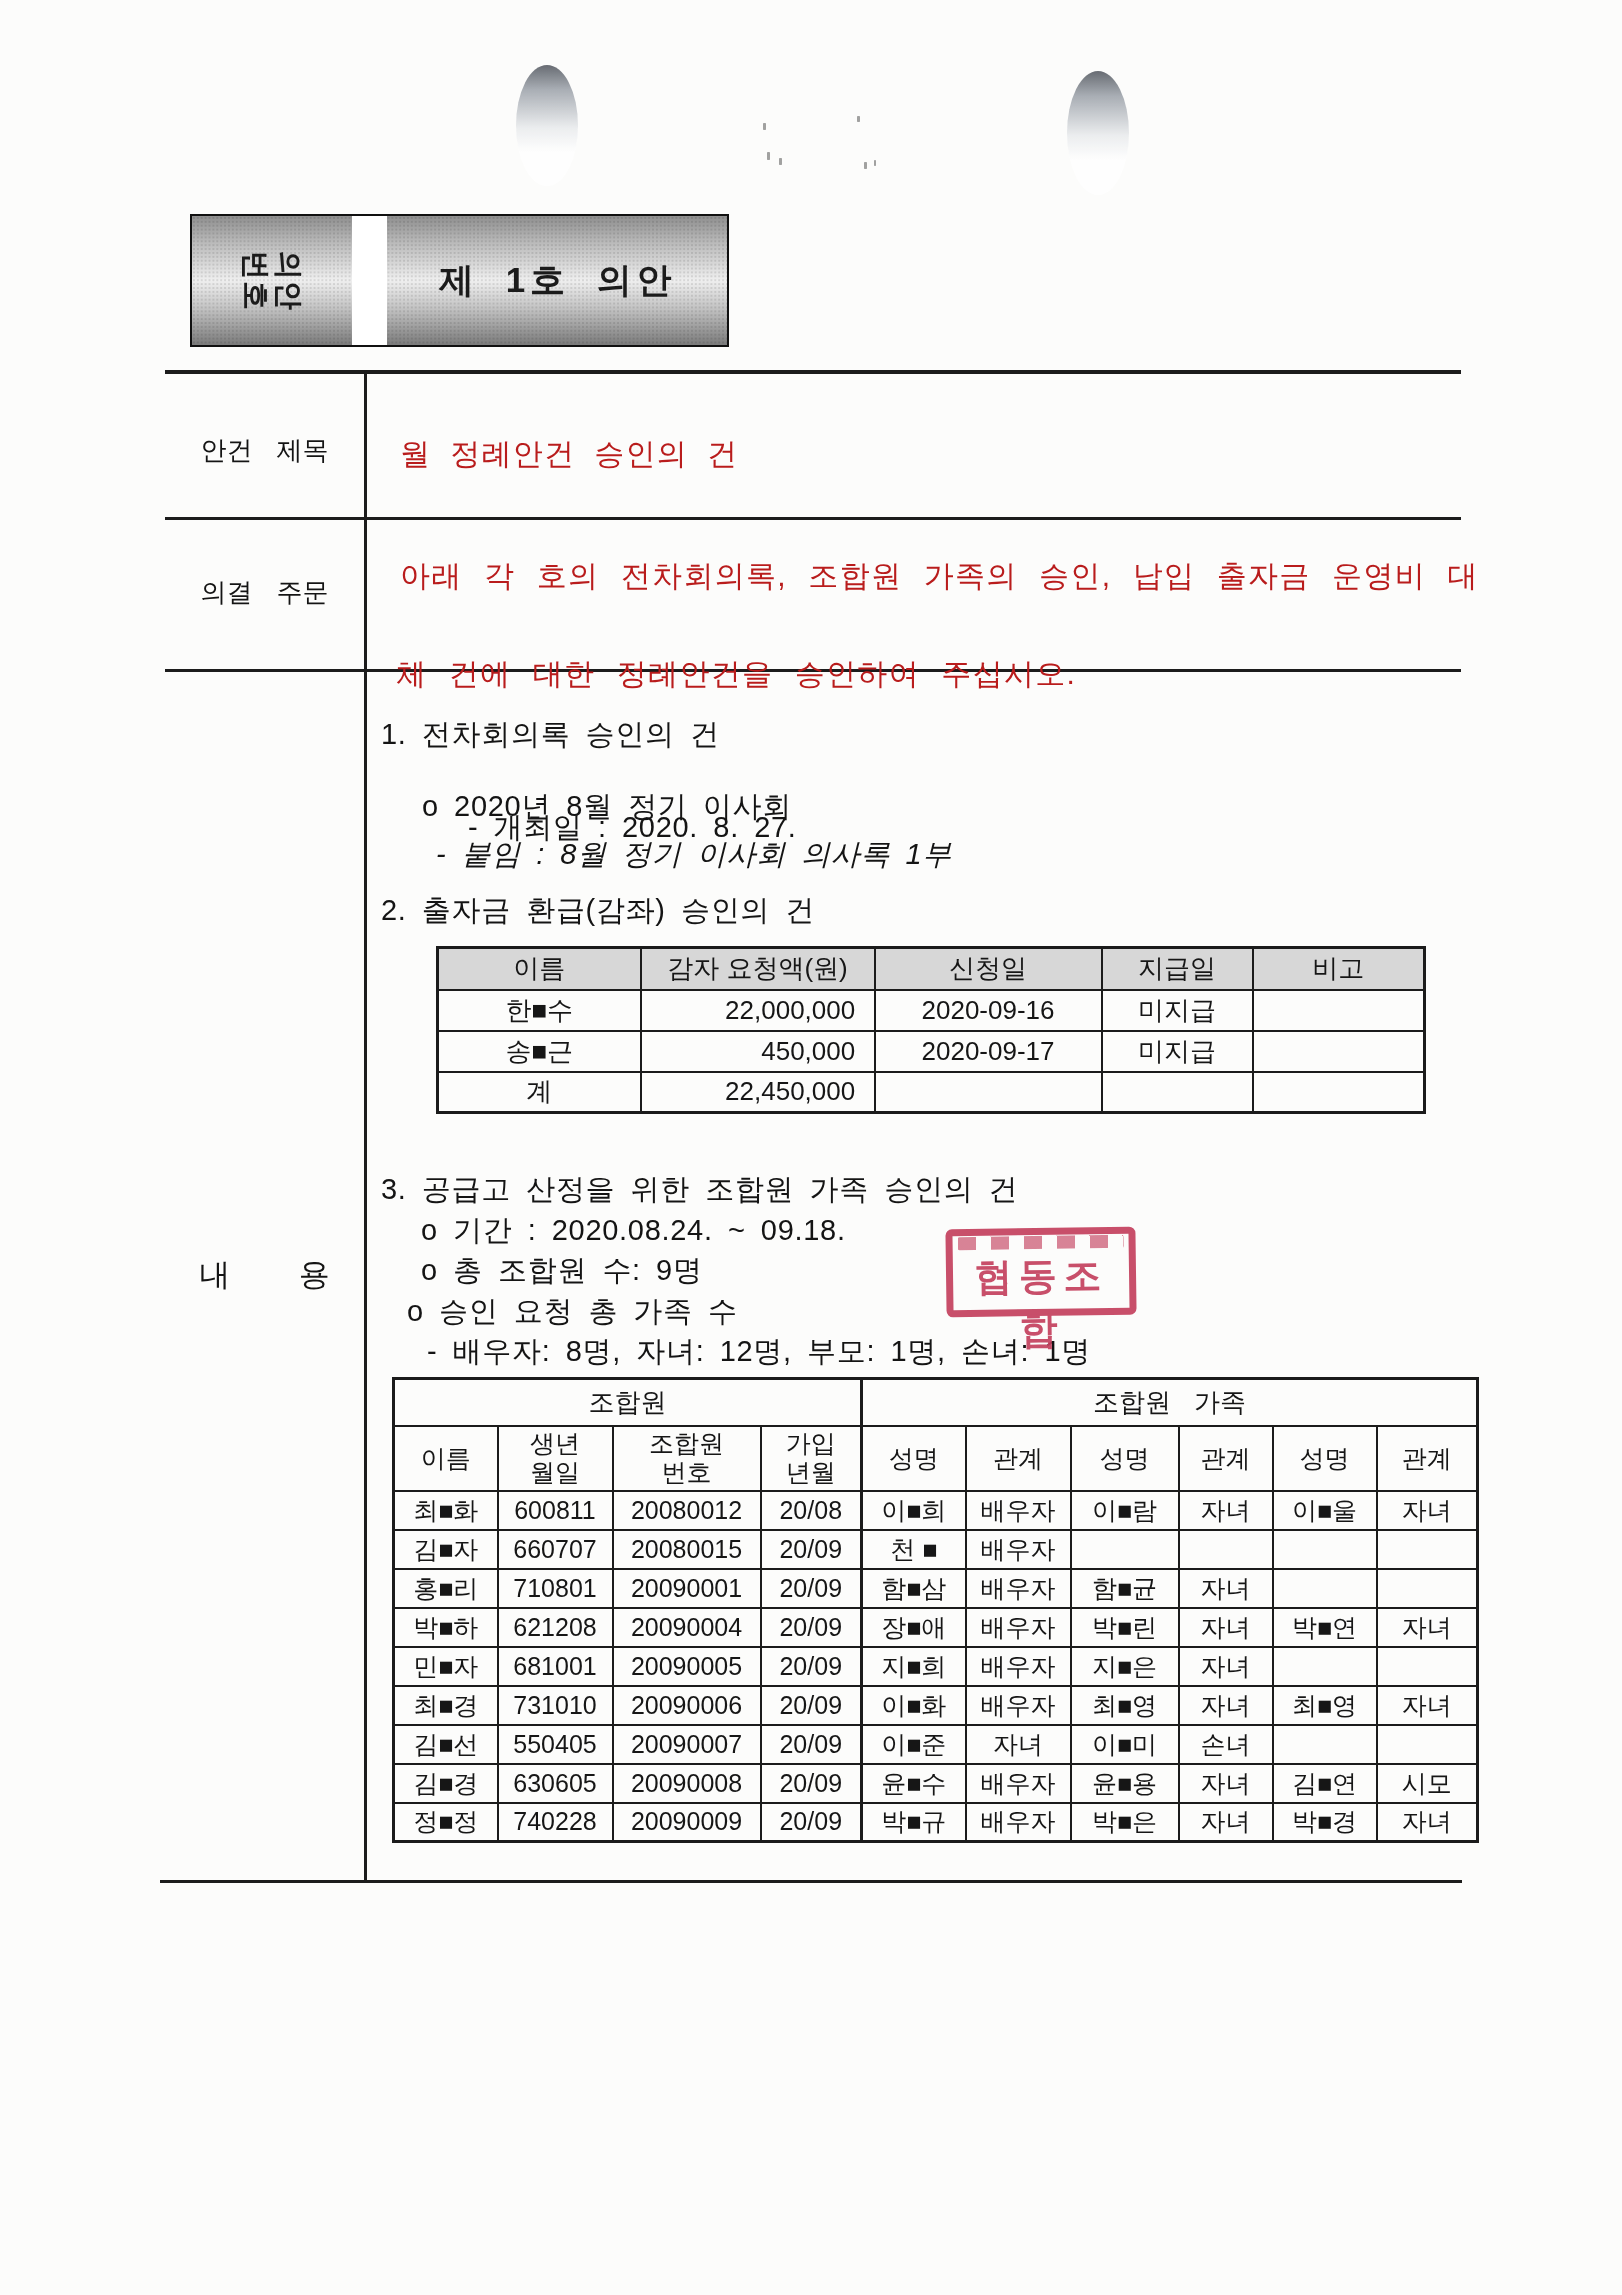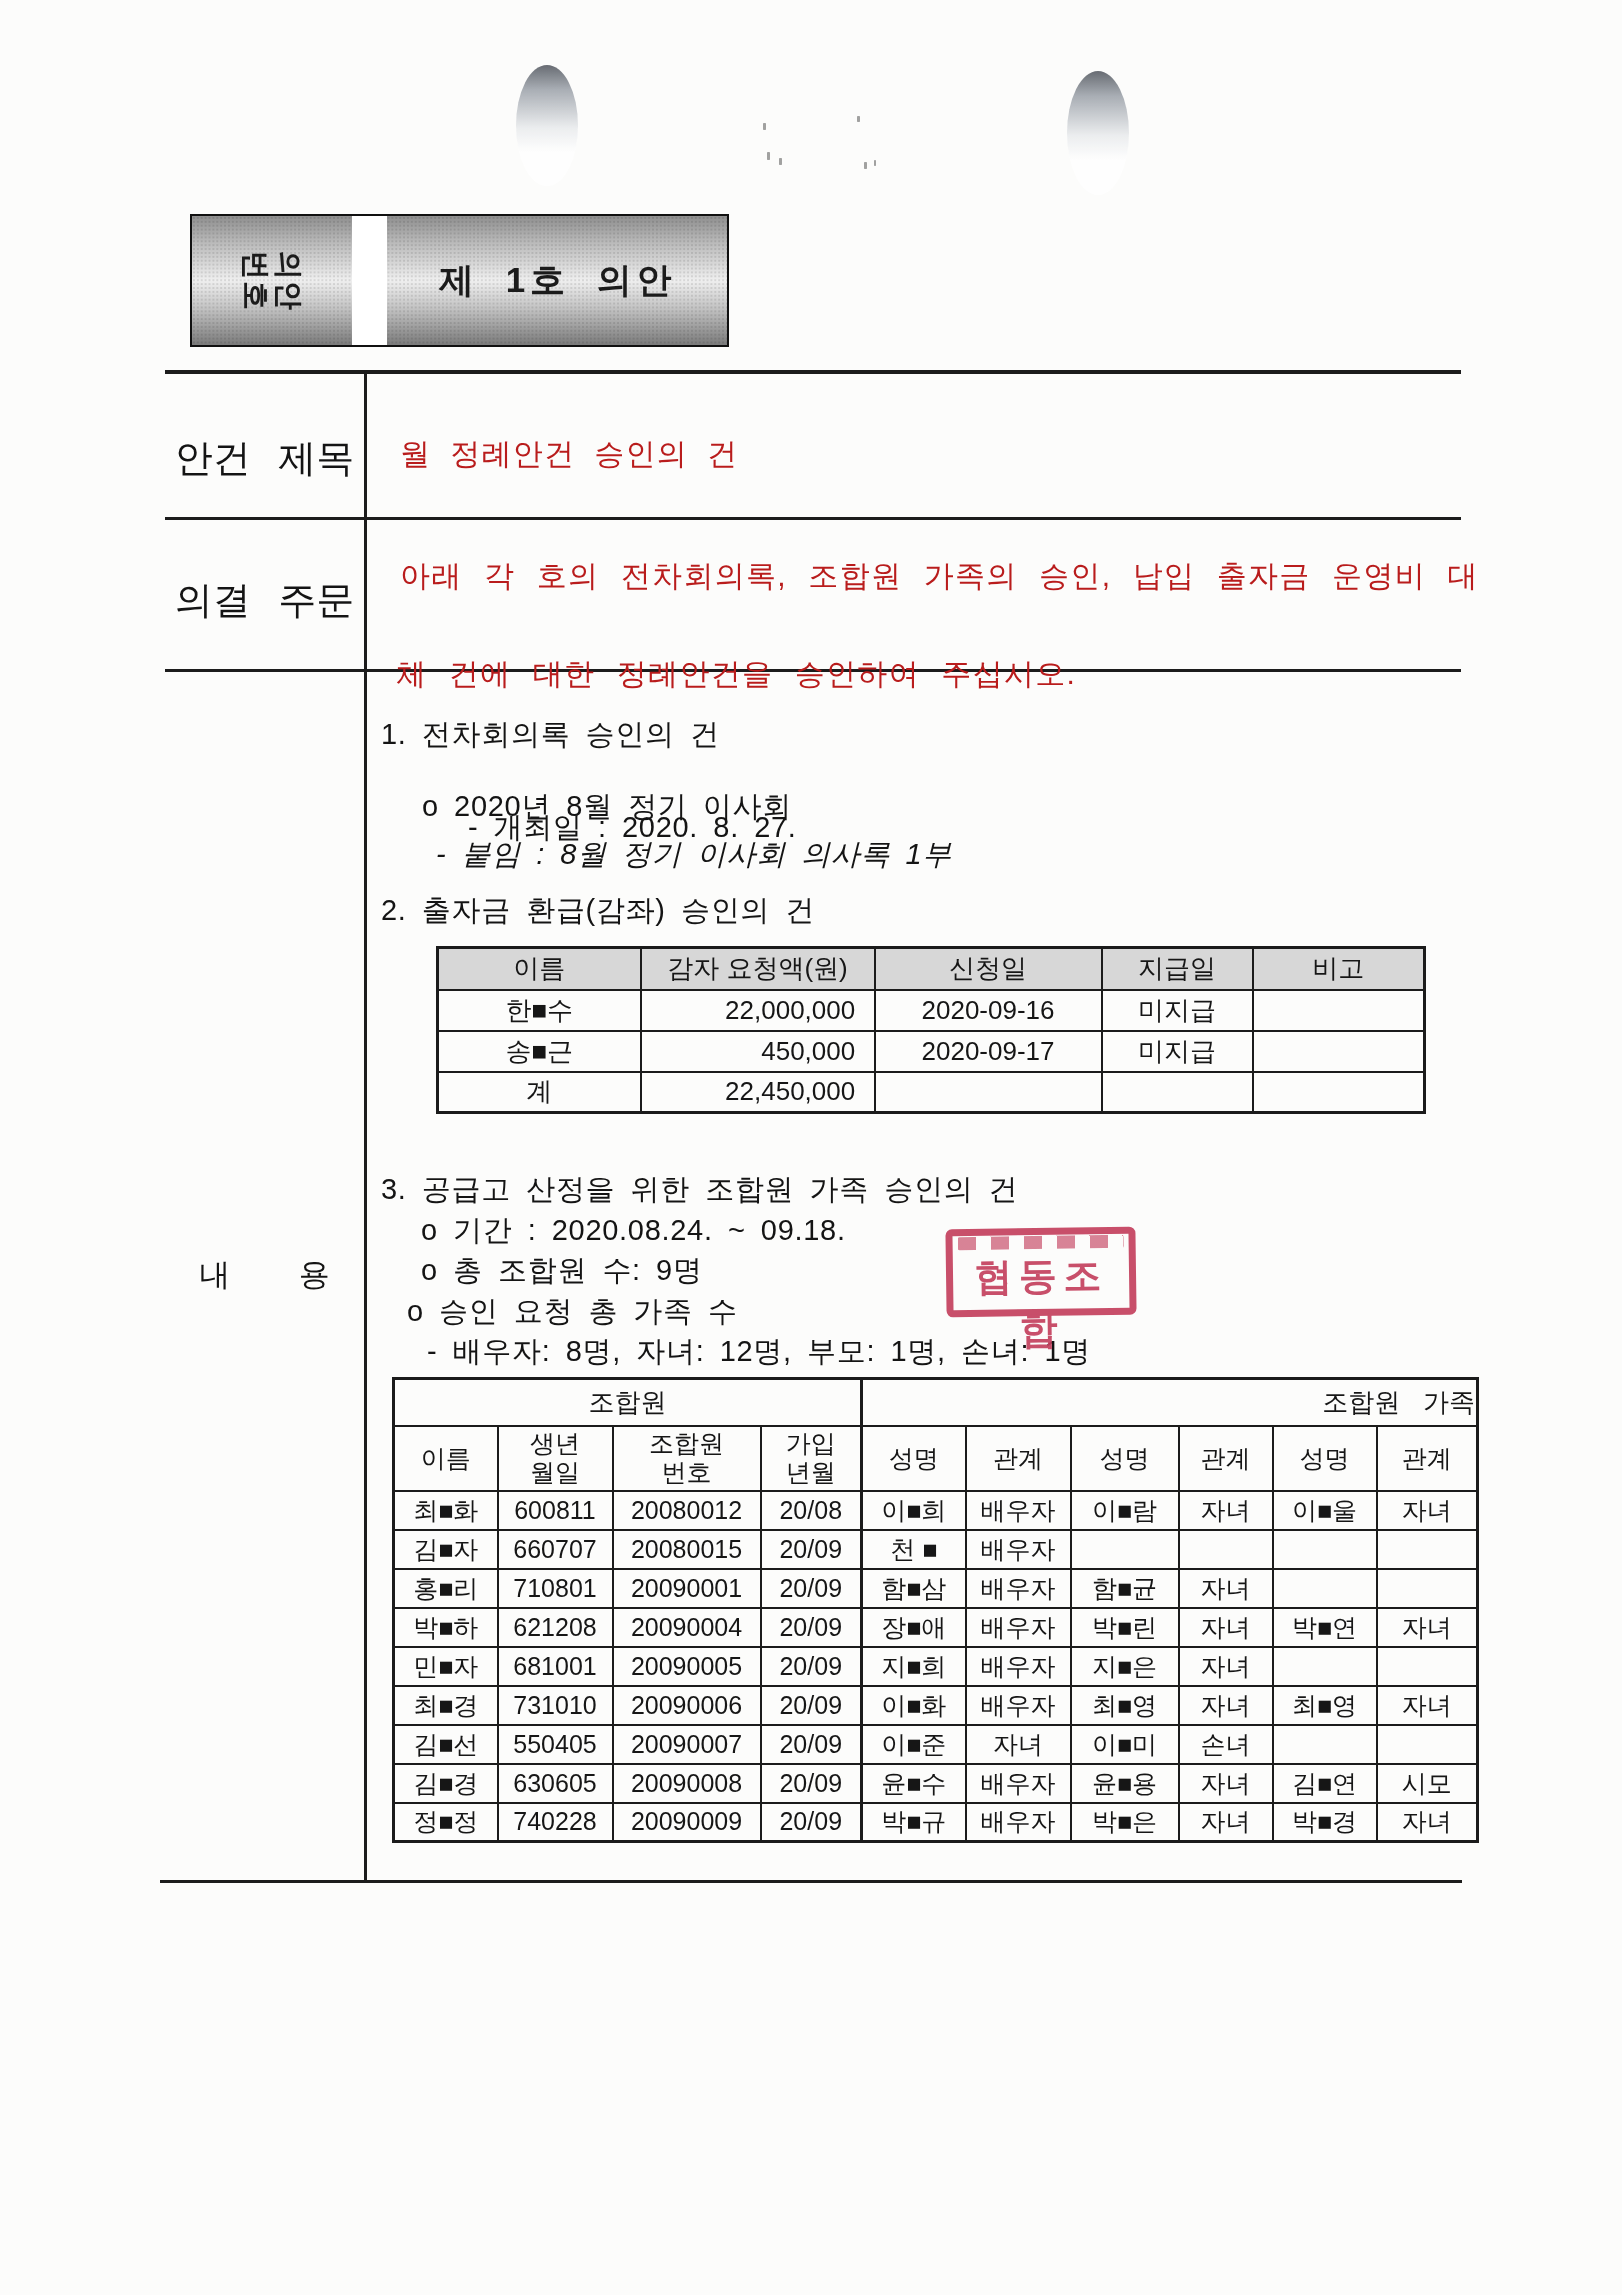--- a/index.html
+++ b/index.html
@@ -29,41 +29,41 @@
   .plate-label-text { transform:rotate(90deg); font-size:29px; font-weight:bold;
     line-height:33px; text-align:center; white-space:pre-line; letter-spacing:1.3px; color:#1b1b1b; }
   .plate-value { position:absolute; left:196px; top:0; right:0; height:100%;
     display:flex; align-items:center; justify-content:center;
     font-size:35px; font-weight:bold; letter-spacing:4.6px; word-spacing:13px; color:#1b1b1b; }
 
   
   .hline,.vline { position:absolute; background:#1c1c1c; }
 
   .row-label { position:absolute; left:165px; width:199px; text-align:center;
-    font-size:38px; word-spacing:17px; color:#141414; }
+    font-size:26px; word-spacing:17px; color:#141414; }
   .cell-text { position:absolute; font-size:30px; letter-spacing:1.3px; word-spacing:9.2px; color:#b91c1c; }
 
   .content-line { position:absolute; font-size:29px; letter-spacing:0.7px; word-spacing:6.5px; color:#141414; white-space:nowrap; }
 
   table { position:absolute; border-collapse:collapse; table-layout:fixed; }
   th,td { box-sizing:border-box; overflow:hidden; }
 
   .t2 { left:436px; top:946px; width:987px; border:3.3px solid #1b1b1b; }
   .t2 th,.t2 td { border:2px solid #1b1b1b; font-weight:normal; }
   .t2 thead th { height:42px; background:#d7d7d7; font-size:26px; }
   .t2 tbody td { height:41px; font-size:26px; text-align:center; }
   .t2 tbody td:nth-child(2) { text-align:right; padding-right:18.3px; }
 
   .t3 { left:392px; top:1377px; width:1083px; border:3.3px solid #1b1b1b; }
   .t3 th,.t3 td { border:2px solid #1b1b1b; font-weight:normal; text-align:center; }
   .t3 .band1 th { height:47px; font-size:26px; word-spacing:15.7px; border-bottom-width:2.6px; }
   .t3 .band2 th { height:65px; font-size:25px; white-space:pre-line; line-height:29px; }
   .t3 tbody td { height:39px; font-size:25px; }
   .t3 tr > *:nth-child(5) { border-left-width:3.9px; }
-  .t3 .band1 th:nth-child(2) { border-left-width:3.9px;text-align:right; }
+  .t3 .band1 th:nth-child(2) { border-left-width:3.9px; }
 
   
   .stamp { position:absolute; left:946px; top:1228px; width:190px; height:88px;
     box-sizing:border-box; border:7.2px solid #c4415e; border-radius:6.5px;
     transform:rotate(-0.8deg); opacity:.92; }
   .stamp-topline { height:13px; margin:1.3px 5.2px 0 5.2px;
     background:repeating-linear-gradient(90deg, rgba(196,65,94,.7) 0 18.3px, rgba(196,65,94,0) 18.3px 33px);
     border-radius:2px; }
   .stamp-text { margin-top:0; text-align:center; font-size:38px; font-weight:bold;
     letter-spacing:6.5px; color:#c4415e; line-height:54px; }

